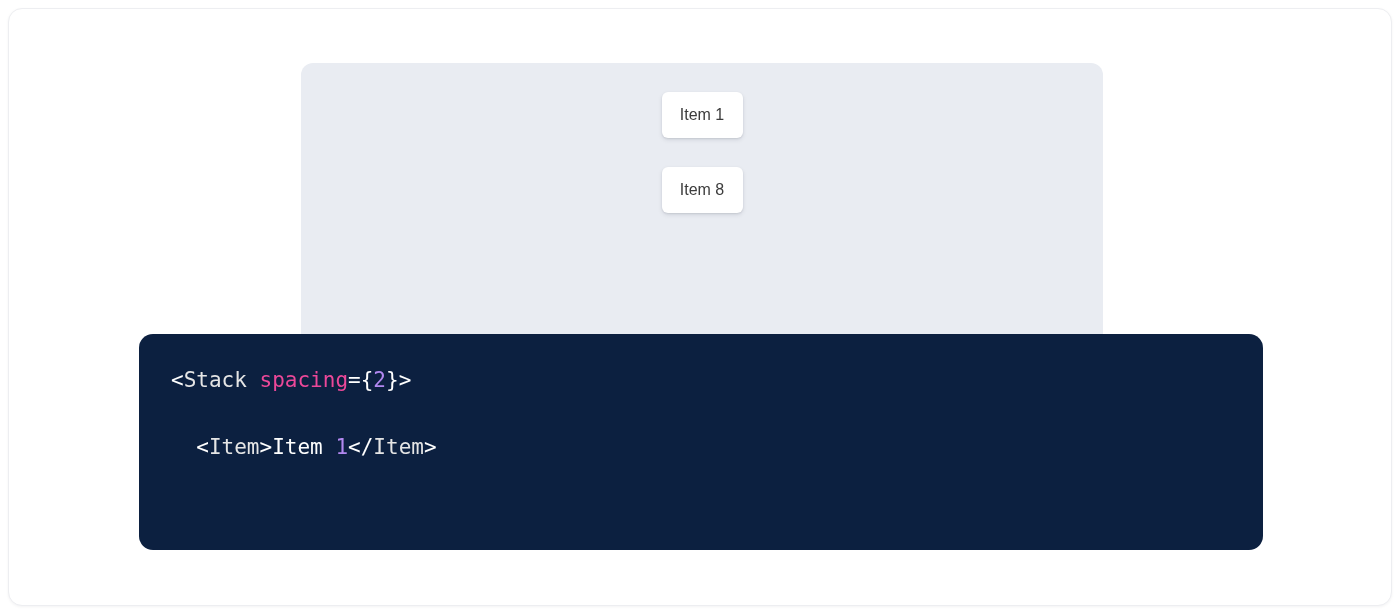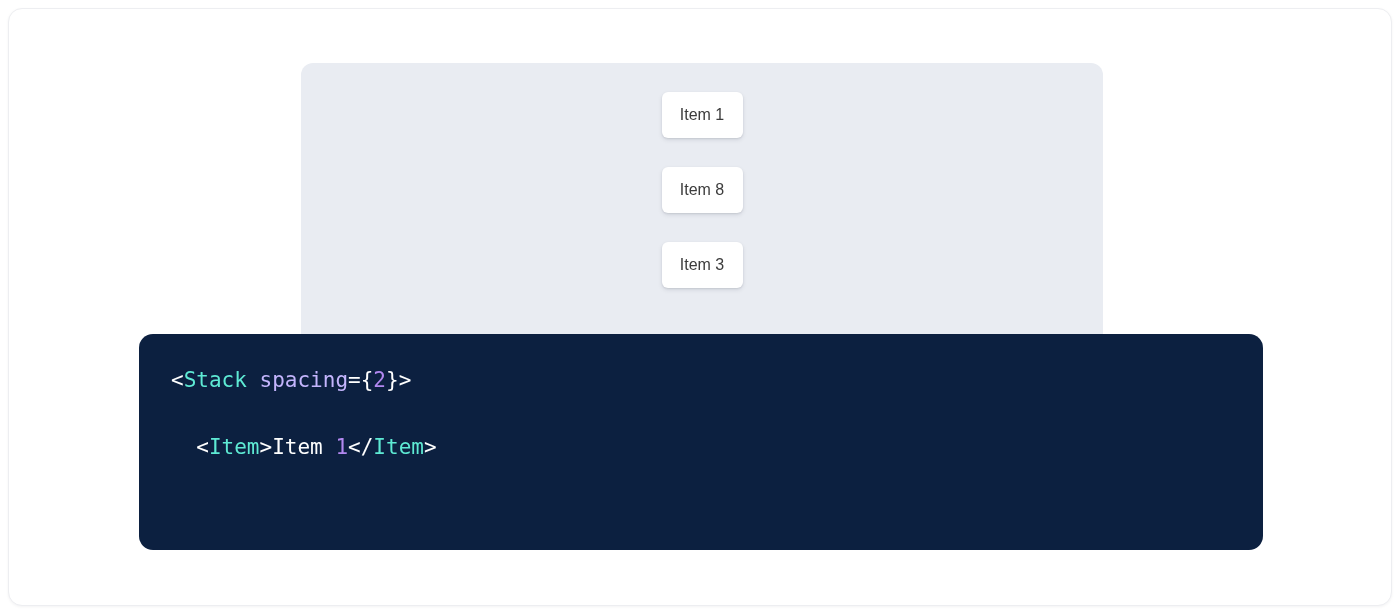--- a/index.html
+++ b/index.html
@@ -81,41 +81,38 @@
     font-size: 21px;
     line-height: 33.5px;
     color: #ffffff;
     white-space: pre;
     overflow: hidden;
   }
 
   .code-line { display: block; }
 
   .tok-punct { color: #ffffff; }
-  .tok-tag   { color: #5eead4; }
-  .tok-attr  { color: #c4b5fd; margin-top: 8px; }
+  .tok-tag   { color: #e5e5e5; }
+  .tok-attr  { color: #ec4899; margin-top: 8px; }
   .tok-num   { color: #b288f0; }
   .tok-text  { color: #ffffff; }
 </style>
 </head>
 <body>
 
 <div id="frame">
 
   <div id="preview-panel">
     <div class="stack">
       <div class="stack-item">
         <span>Item 1</span>
       </div>
       <div class="stack-item">
         <span>Item 8</span>
       </div>
-      <div class="stack-item">
-        <span>Item 3</span>
-      </div>
     </div>
   </div>
 
   <div id="code-block"><span class="code-line"><span class="tok-punct">&lt;</span><span class="tok-tag">Stack</span><span class="tok-punct"> </span><span class="tok-attr">spacing</span><span class="tok-punct">=</span><span class="tok-punct">{</span><span class="tok-num">2</span><span class="tok-punct">}</span><span class="tok-punct">&gt;</span></span>
 <span class="code-line"><span class="tok-punct">  &lt;</span><span class="tok-tag">Item</span><span class="tok-punct">&gt;</span><span class="tok-text">Item </span><span class="tok-num">1</span><span class="tok-punct">&lt;/</span><span class="tok-tag">Item</span><span class="tok-punct">&gt;</span></span>
 
 </div>
 
 </div>
 

